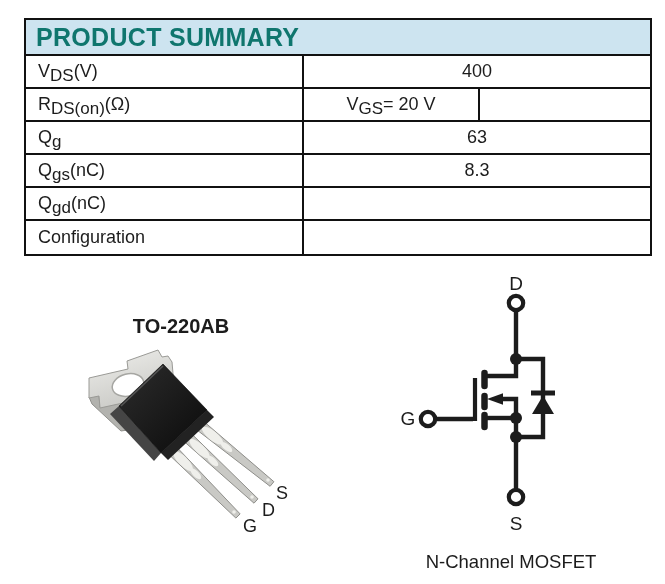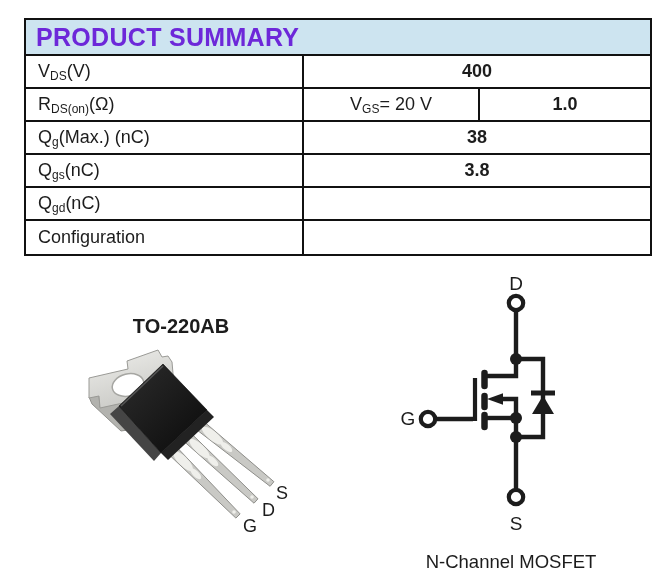--- a/index.html
+++ b/index.html
@@ -14,29 +14,29 @@
   }
   
   .ptable{
     position:absolute;left:24px;top:18px;width:628px;
     border:2px solid var(--table_border);box-sizing:border-box;background:#fff;
   }
   .phead{
     height:36px;box-sizing:border-box;display:flex;align-items:center;
     padding-left:10px;background:var(--header_bg);
     border-bottom:2px solid var(--table_border);
-    font-size:25px;font-weight:bold;color:#6d28d9;letter-spacing:0.3px;
+    font-size:25px;font-weight:bold;color:#0f766e;letter-spacing:0.3px;
   }
   .prow{height:33px;box-sizing:border-box;display:flex;border-bottom:2px solid var(--table_border);}
   .prow.last{border-bottom:none;gap:24px;}
   .cell{display:flex;align-items:center;font-size:18px;box-sizing:border-box;}
   .c-label{width:278px;border-right:2px solid var(--table_border);padding-left:12px;}
   .c-cond{width:176px;border-right:2px solid var(--table_border);justify-content:center;}
-  .c-val{flex:1;justify-content:center;font-weight:bold;}
-  .sb{font-size:12px;position:relative;top:4.5px;}
+  .c-val{flex:1;justify-content:center;}
+  .sb{font-size:17px;position:relative;top:4.5px;}
   
   .art{position:absolute;left:0;top:0;pointer-events:none;}
   svg text{font-family:"Liberation Sans",sans-serif;fill:var(--ink);}
   .pkg-title{font-weight:bold;font-size:20px;}
   .pin-label{font-size:18px;}
   .term-label{font-size:19px;}
   .caption{font-size:18.5px;}
 </style>
 </head>
 <body>
@@ -59,39 +59,37 @@
       <div class="cell c-label">
           <span>R</span>
           <span class="sb">DS(on)</span>
           <span> (Ω)</span>
         </div>
       <div class="cell c-cond">
           <span>V</span>
           <span class="sb">GS</span>
           <span> = 20 V</span>
         </div>
-      <div class="cell c-val">1.0</div>
     </div>
 
     <div class="prow">
       <div class="cell c-label">
           <span>Q</span>
           <span class="sb">g</span>
-          <span> (Max.) (nC)</span>
         </div>
-      <div class="cell c-val">38</div>
+      <div class="cell c-val">63</div>
     </div>
 
     <div class="prow">
       <div class="cell c-label">
           <span>Q</span>
           <span class="sb">gs</span>
           <span> (nC)</span>
         </div>
-      <div class="cell c-val">3.8</div>
+      <div class="cell c-val">8.3</div>
     </div>
 
     <div class="prow">
       <div class="cell c-label">
           <span>Q</span>
           <span class="sb">gd</span>
           <span> (nC)</span>
         </div>
     </div>
 

